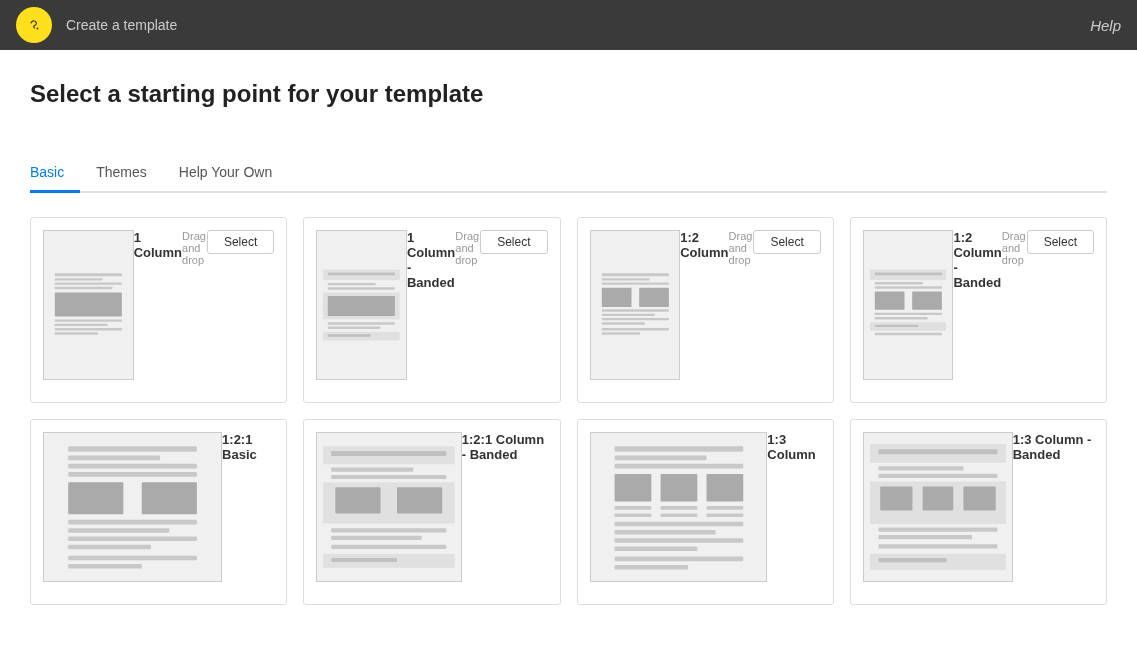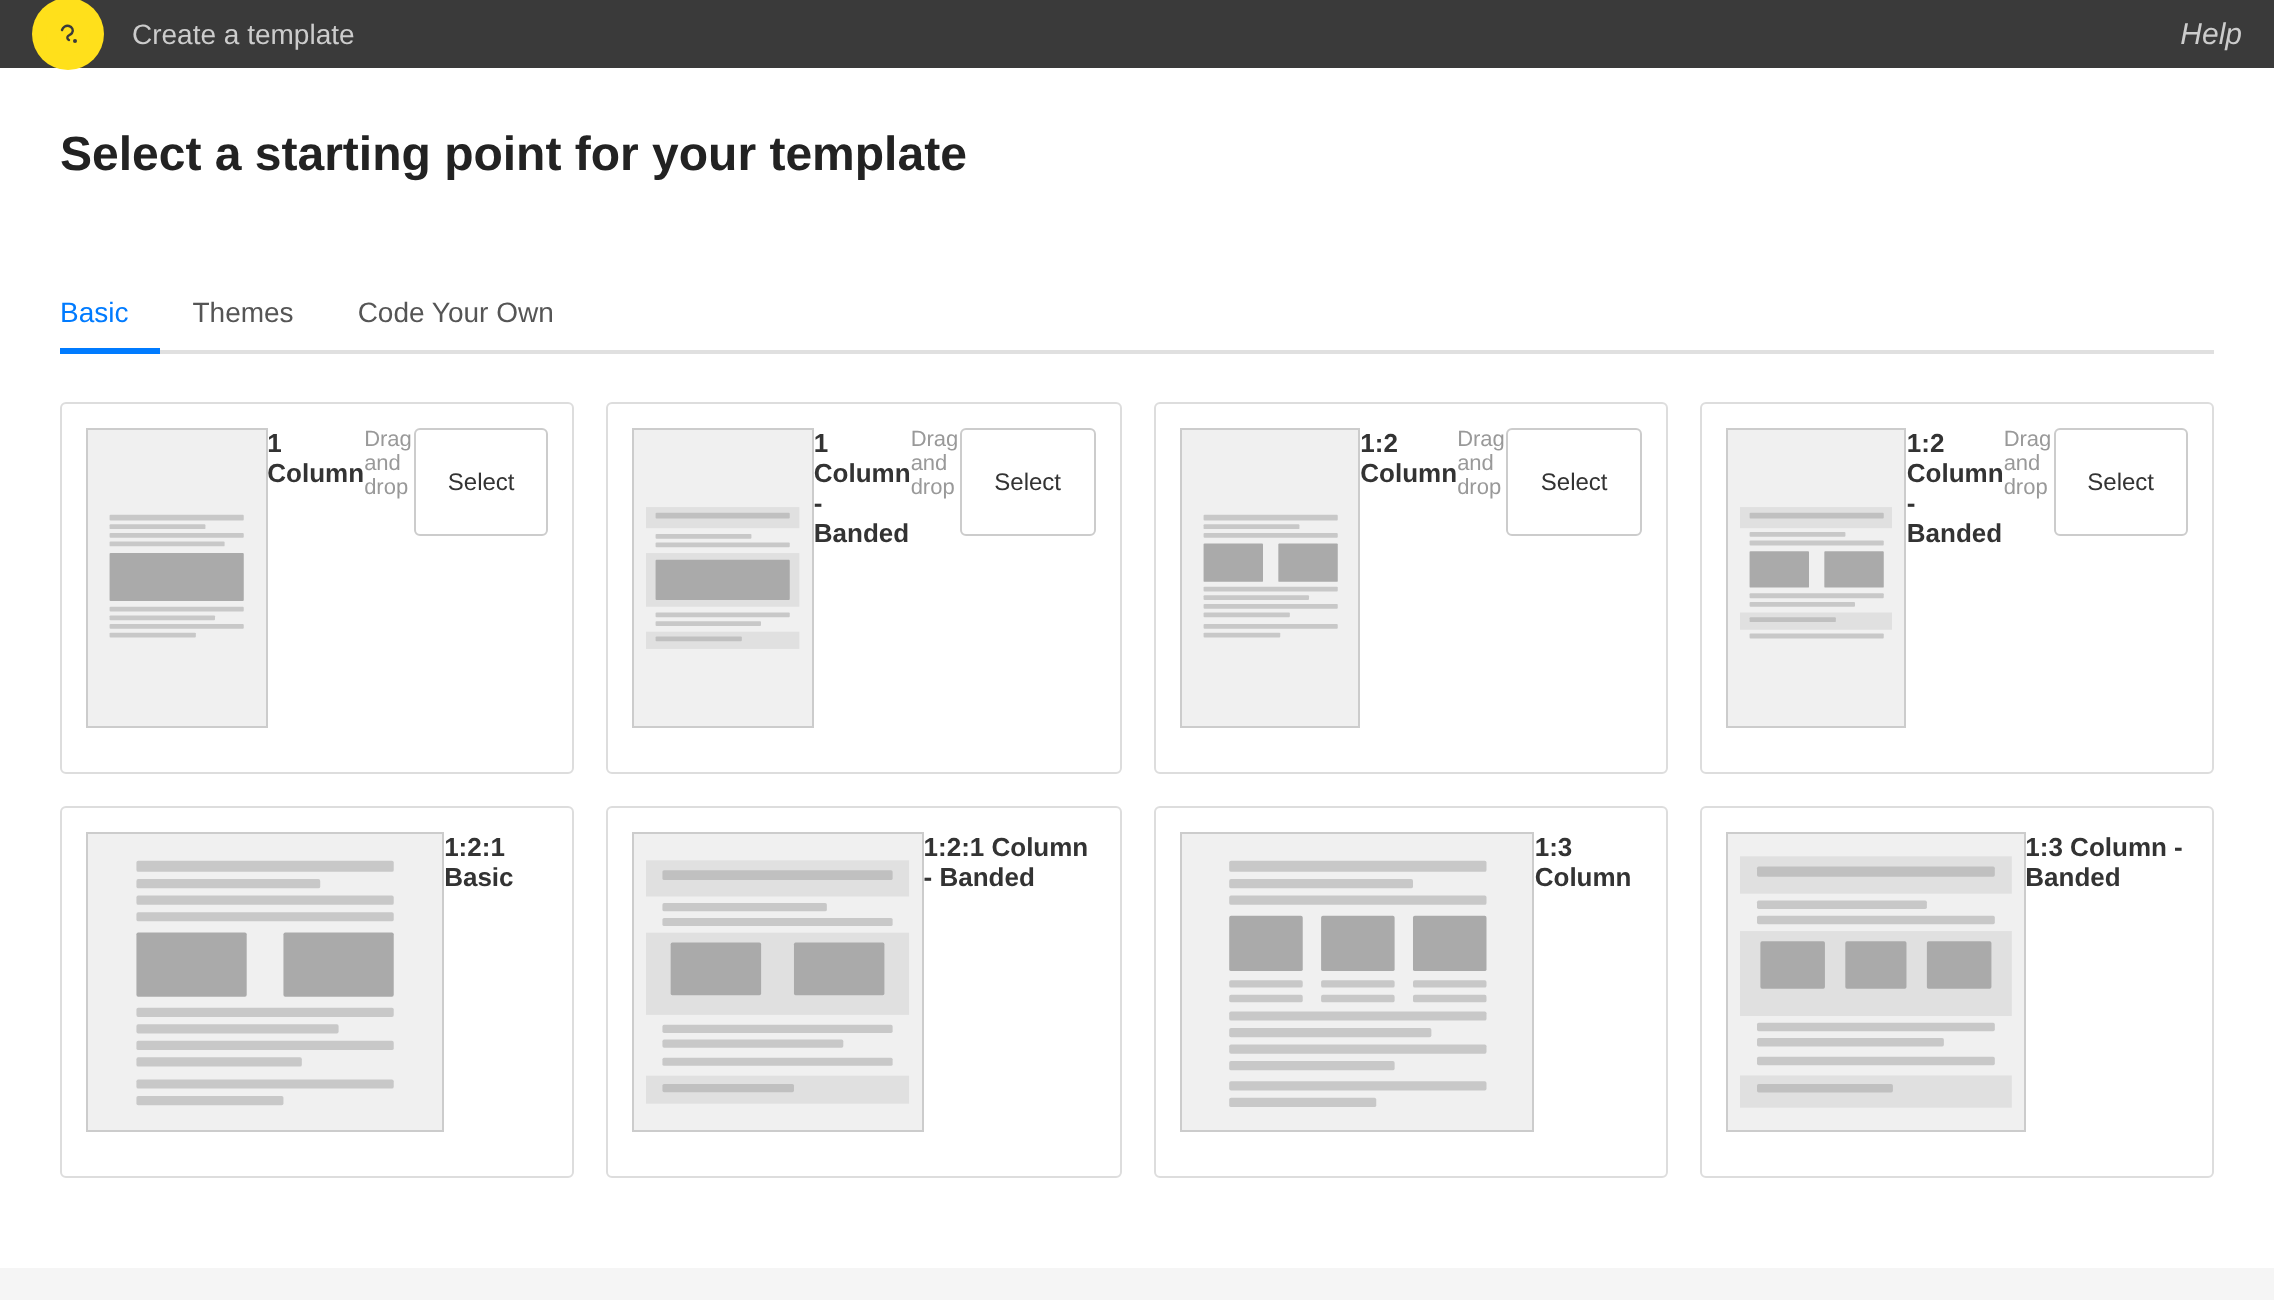--- a/index.html
+++ b/index.html
@@ -1,21 +1,21 @@
 <!DOCTYPE html>
 <html><head>
   <meta charset="utf-8">
   <style>
     * { box-sizing: border-box; margin: 0; padding: 0; }
     body { font-family: -apple-system, BlinkMacSystemFont, 'Helvetica Neue', Arial, sans-serif; background: #f5f5f5; color: #333; }
 
     
     .header {
       background: #3a3a3a;
-      height: 34px;
+      height: 50px;
       display: flex;
       align-items: center;
       padding: 0 16px;
       justify-content: space-between;
     }
     .header-left { display: flex; align-items: center; gap: 14px; }
     .mailchimp-logo {
       width: 36px; height: 36px;
       background: #ffe01b;
       border-radius: 50%;
@@ -72,21 +72,21 @@
       flex-direction: column;
       padding: 6px;
       gap: 3px;
     }
     .card-title { font-size: 13px; font-weight: 600; color: #333; margin-bottom: 2px; }
     .card-subtitle { font-size: 11px; color: #999; margin-bottom: 8px; }
     .select-btn {
       background: #fff;
       border: 1px solid #ccc;
       border-radius: 3px;
-      padding: 19px 16px;
+      padding: 4px 16px;
       font-size: 12px;
       cursor: pointer;
       color: #333;
       text-align: right;
     }
 
     
     .thumb { width: 100%; height: 148px; }
   </style>
 </head>
@@ -105,21 +105,21 @@
   </div>
   <a class="help-link">Help</a>
 </div>
 
 <div class="main">
   <h1 class="page-title">Select a starting point for your template</h1>
 
   <div class="tabs">
     <div class="tab active">Basic</div>
     <div class="tab">Themes</div>
-    <div class="tab">Code Your Own</div>
+    <div class="tab">Help Your Own</div>
   </div>
 
   <div class="template-grid">
 
     <div class="template-card">
       <div class="card-preview">
         <svg class="thumb" viewBox="0 0 160 148" xmlns="http://www.w3.org/2000/svg">
           <rect width="160" height="148" fill="#f0f0f0"></rect>
           <rect x="10" y="8" width="140" height="6" rx="1" fill="#c8c8c8"></rect>
           <rect x="10" y="18" width="100" height="5" rx="1" fill="#c8c8c8"></rect>

